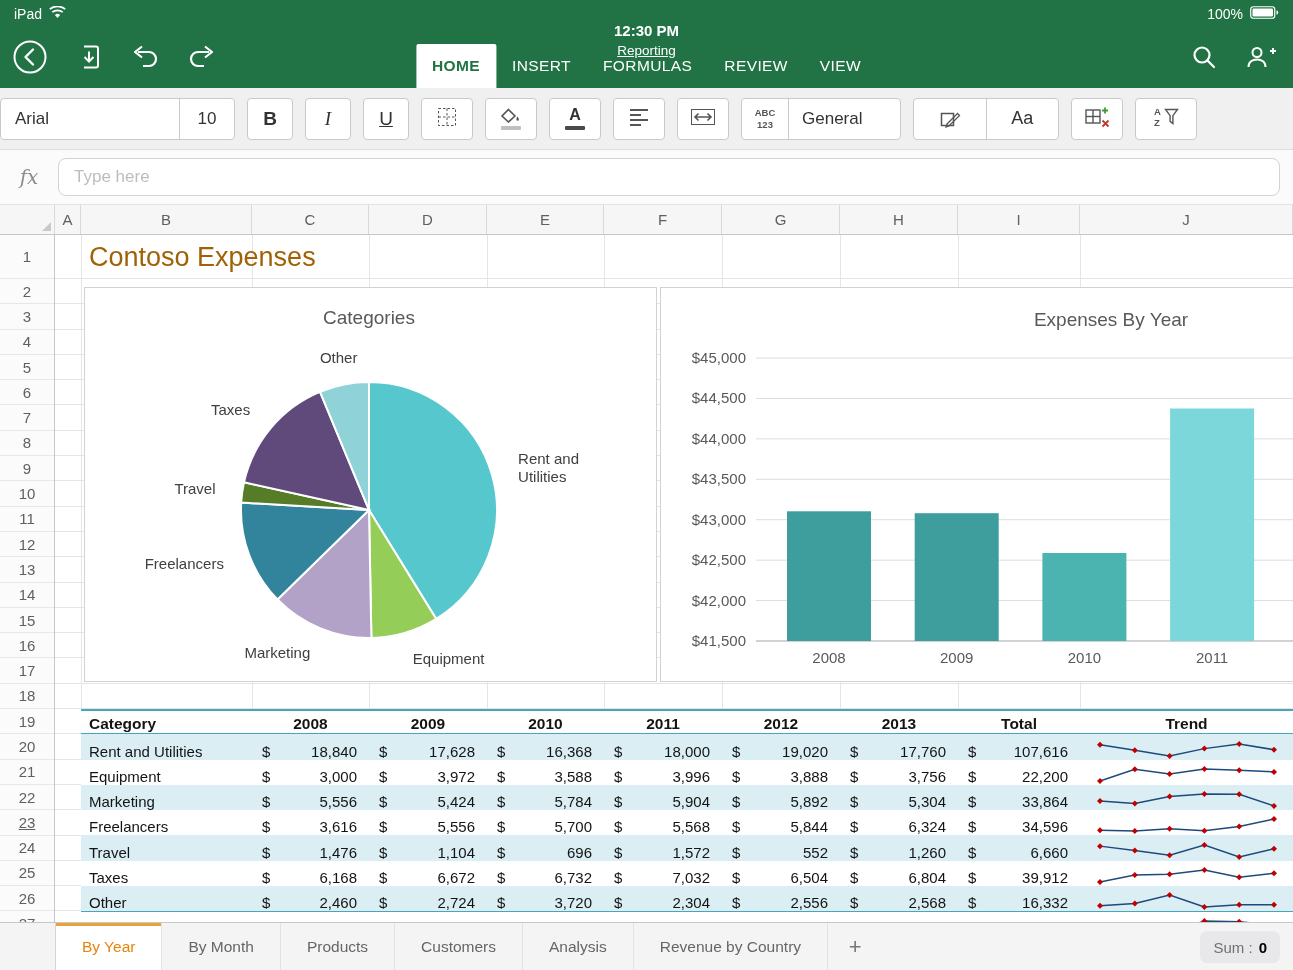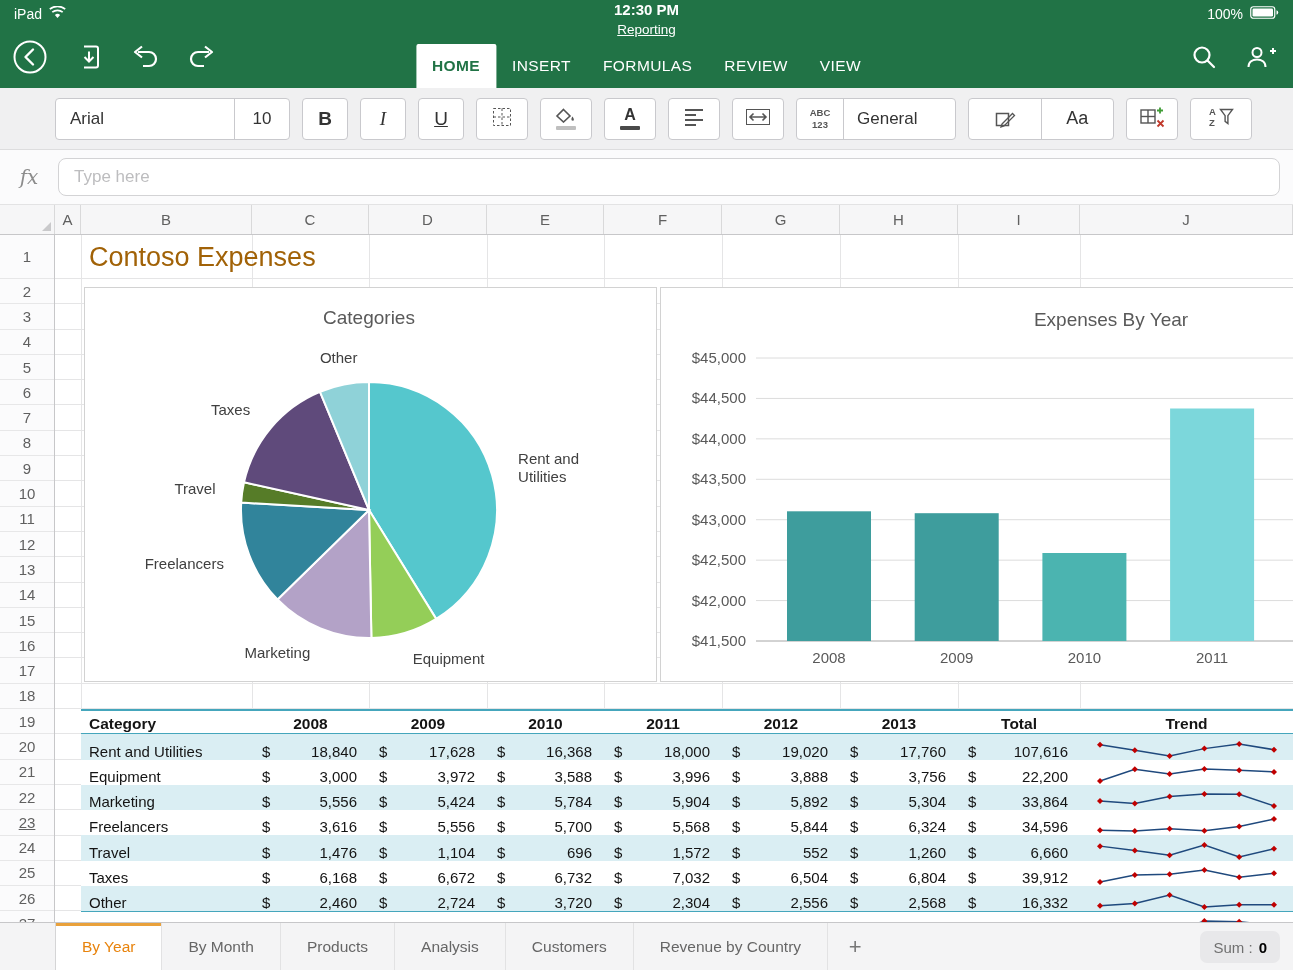--- a/index.html
+++ b/index.html
@@ -3,35 +3,35 @@
 <meta charset="utf-8">
 <style>
   *{margin:0;padding:0;box-sizing:border-box;}
   body{background:#d9d9d9;font-family:"Liberation Sans",sans-serif;}
   svg text{font-family:"Liberation Sans",sans-serif;}
   .screen{position:relative;width:1293px;height:970px;background:#fff;overflow:hidden;}
 
   
   .status-bar{height:28px;background:#217346;display:flex;align-items:center;justify-content:space-between;padding:0 14px;color:#fff;font-size:14px;}
   .sb-left,.sb-right{display:flex;align-items:center;gap:7px;}
-  .center-title{position:absolute;top:1px;left:0;right:0;text-align:center;color:#fff;z-index:10;pointer-events:none;}
+  .center-title{position:absolute;top:22px;left:0;right:0;text-align:center;color:#fff;z-index:10;pointer-events:none;}
   .center-title .time{font-size:15px;font-weight:700;}
   .center-title .doc{font-size:13.5px;margin-top:4px;text-decoration:underline;}
 
   
   .ribbon{height:60px;background:#217346;position:relative;display:flex;align-items:center;}
   .ribbon-left{display:flex;align-items:center;gap:27px;padding-left:12px;}
   .icon-btn{display:flex;align-items:center;justify-content:center;background:none;border:none;cursor:pointer;padding:0;}
   .ribbon-tabs{position:absolute;left:50%;transform:translateX(-50%);bottom:0;height:44px;display:flex;}
   .ribbon-tab{display:flex;align-items:center;padding:0 16px;color:#fff;font-size:15.5px;letter-spacing:.4px;cursor:pointer;}
   .ribbon-tab.active{background:#fff;color:#217346;font-weight:700;border-radius:2px 2px 0 0;}
   .ribbon-right{position:absolute;right:16px;top:0;height:60px;display:flex;align-items:center;gap:28px;}
 
   
-  .toolbar{height:62px;background:#F0F0F1;border-bottom:1px solid #DDDDDE;display:flex;align-items:center;padding-left:55px;gap:12px;}
+  .toolbar{height:62px;background:#F0F0F1;border-bottom:1px solid #DDDDDE;display:flex;align-items:center;gap:12px;}
   .tb-ctrl,.tb-btn{height:42px;background:#fff;border:1px solid #C9C9CD;border-radius:4px;display:flex;align-items:center;color:#333;}
   .tb-btn{justify-content:center;cursor:pointer;}
   .w46{width:46px;}.w52{width:52px;}
   .font-ctrl{width:235px;font-size:17px;cursor:pointer;}
   .font-ctrl .font-name{flex:1;padding-left:14px;}
   .vdiv{width:1px;height:100%;background:#C9C9CD;}
   .font-ctrl .font-size{width:54px;text-align:center;}
   .bold{font-weight:700;font-size:19px;}
   .italic{font-style:italic;font-family:"Liberation Serif",serif;font-size:19px;}
   .underline{text-decoration:underline;font-size:19px;}
@@ -752,22 +752,22 @@
           <div class="grid-vline" style="left: 1025px;"></div>
         </div>
     </div>
   </div>
 
   <div class="tab-bar">
     <div class="tab-list" id="tab-list">
         <div class="sheet-tab active">By Year</div>
         <div class="sheet-tab">By Month</div>
         <div class="sheet-tab">Products</div>
+        <div class="sheet-tab">Customers</div>
         <div class="sheet-tab">Analysis</div>
-        <div class="sheet-tab">Customers</div>
         <div class="sheet-tab">Revenue by Country</div>
         <div class="add-tab">+</div>
       </div>
     <div class="sum-pill">
       <span>Sum :</span>
       <strong>0</strong>
     </div>
   </div>
 
 </div>

